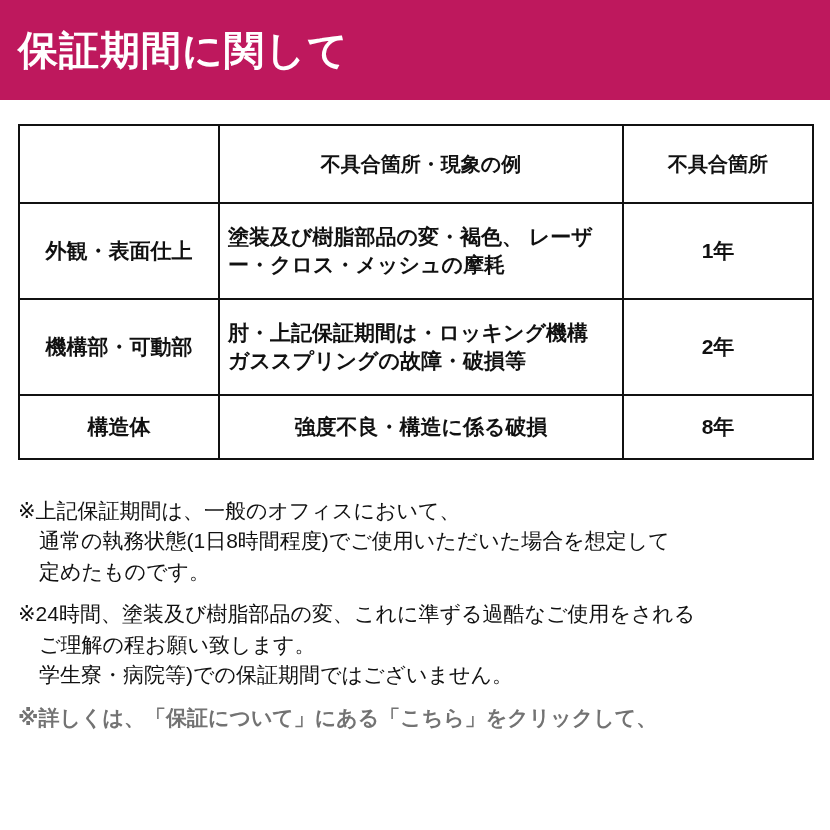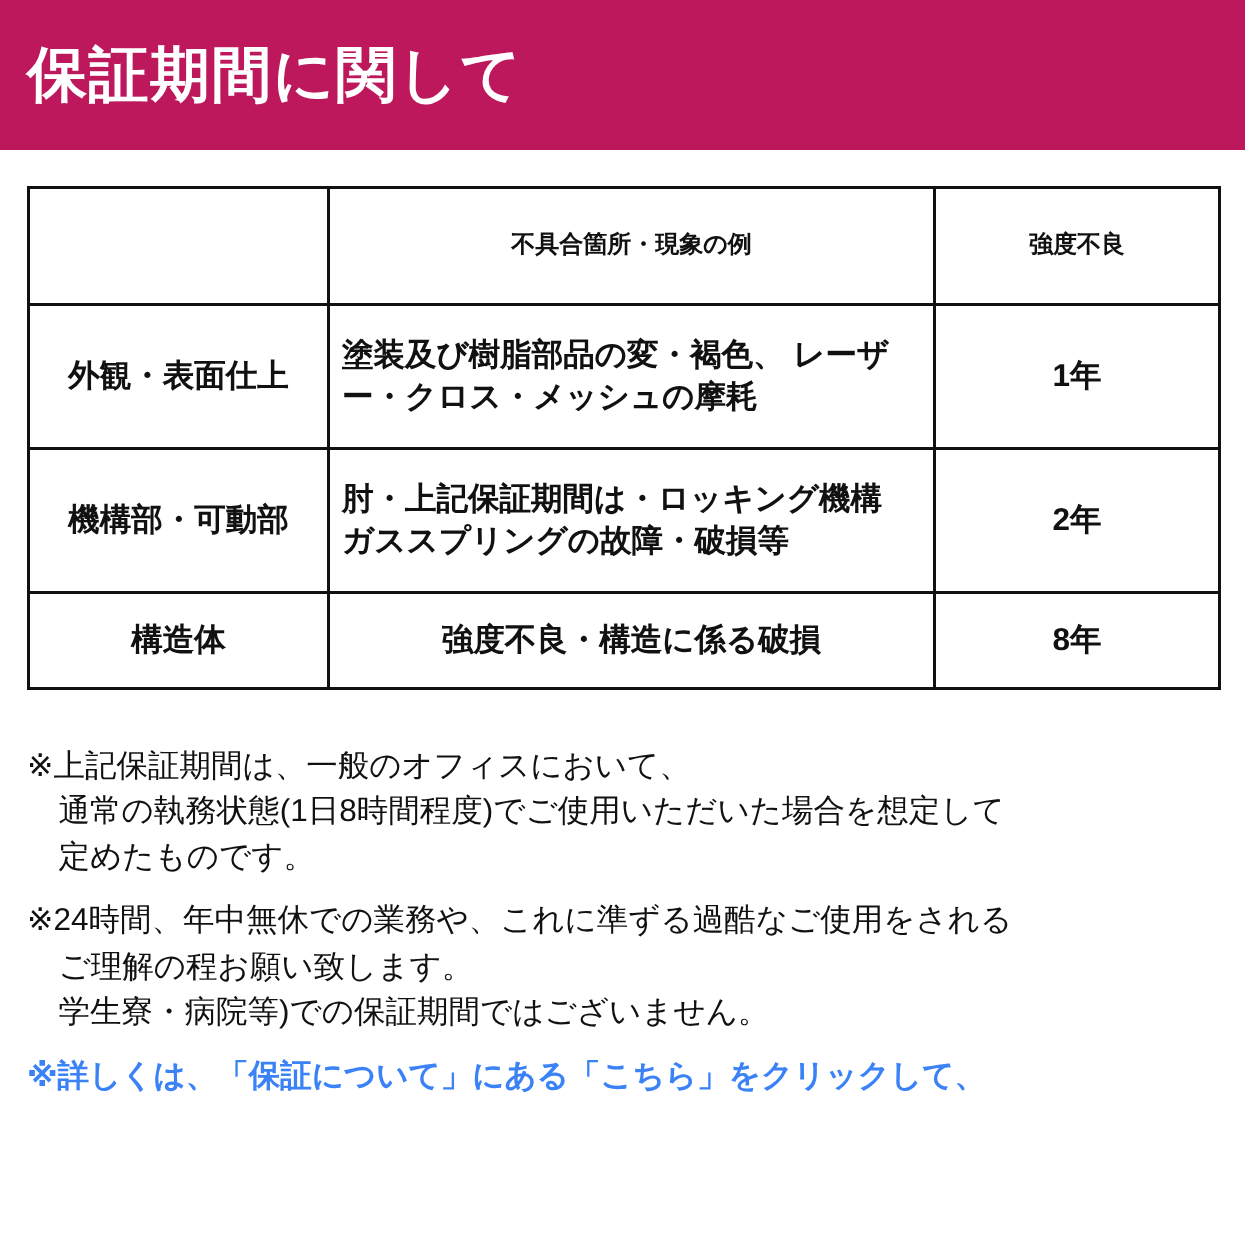--- a/index.html
+++ b/index.html
@@ -48,21 +48,21 @@
   table.warranty td, table.warranty th {
     border: 2px solid #111111;
     padding: 10px 8px;
     font-size: 21px;
     font-weight: bold;
     vertical-align: middle;
     line-height: 1.35;
     box-sizing: border-box;
   }
   table.warranty th {
-    font-size: 16px;
+    font-size: 20px;
     text-align: center;
     height: 78px;
   }
   .col-a { width: 200px; }
   .col-b { width: 404px; }
   .col-c { width: 190px; }
   .cell-center { text-align: center; }
   .cell-left { text-align: left; padding-left: 12px; }
   .row-h { height: 96px; }
   .row-h3 { height: 64px; border-radius: 23px; }
@@ -77,40 +77,40 @@
     font-size: 21px;
     line-height: 1.45;
     margin-bottom: 12px;
     color: #111111;
   }
   .note .l {
     display: block;
     white-space: pre;
   }
   .note.red {
-    color: #3b82f6;
+    color: #737373;
     font-weight: bold;
   }
 </style>
 </head>
 <body>
 
 <div class="page">
 
   <div class="header-band">
     <div class="header-title">保証期間に関して</div>
   </div>
 
   <div class="content">
     <table class="warranty">
       <thead>
         <tr>
           <th class="col-a corner-blank"></th>
           <th class="col-b">不具合箇所・現象の例</th>
-          <th class="col-c">強度不良</th>
+          <th class="col-c">不具合箇所</th>
         </tr>
       </thead>
       <tbody>
         <tr class="row-h">
           <td class="col-a cell-center">外観・表面仕上</td>
           <td class="col-b cell-left">
             <span class="l">塗装及び樹脂部品の変・褐色、</span>
             <span class="l">レーザー・クロス・メッシュの摩耗</span>
           </td>
           <td class="col-c cell-center">1年</td>
@@ -136,21 +136,21 @@
 
   <div class="notes">
 
     <div class="note">
       <span class="l">※上記保証期間は、一般のオフィスにおいて、</span>
       <span class="l">　通常の執務状態(1日8時間程度)でご使用いただいた場合を想定して</span>
       <span class="l">　定めたものです。</span>
     </div>
 
     <div class="note">
-      <span class="l">※24時間、年中無休での業務や、これに準ずる過酷なご使用をされる</span>
+      <span class="l">※24時間、塗装及び樹脂部品の変、これに準ずる過酷なご使用をされる</span>
       <span class="l">　ご理解の程お願い致します。</span>
       <span class="l">　学生寮・病院等)での保証期間ではございません。</span>
     </div>
 
     <div class="note red">
       <span class="l">※詳しくは、「保証について」にある「こちら」をクリックして、</span>
     </div>
 
   </div>
 

